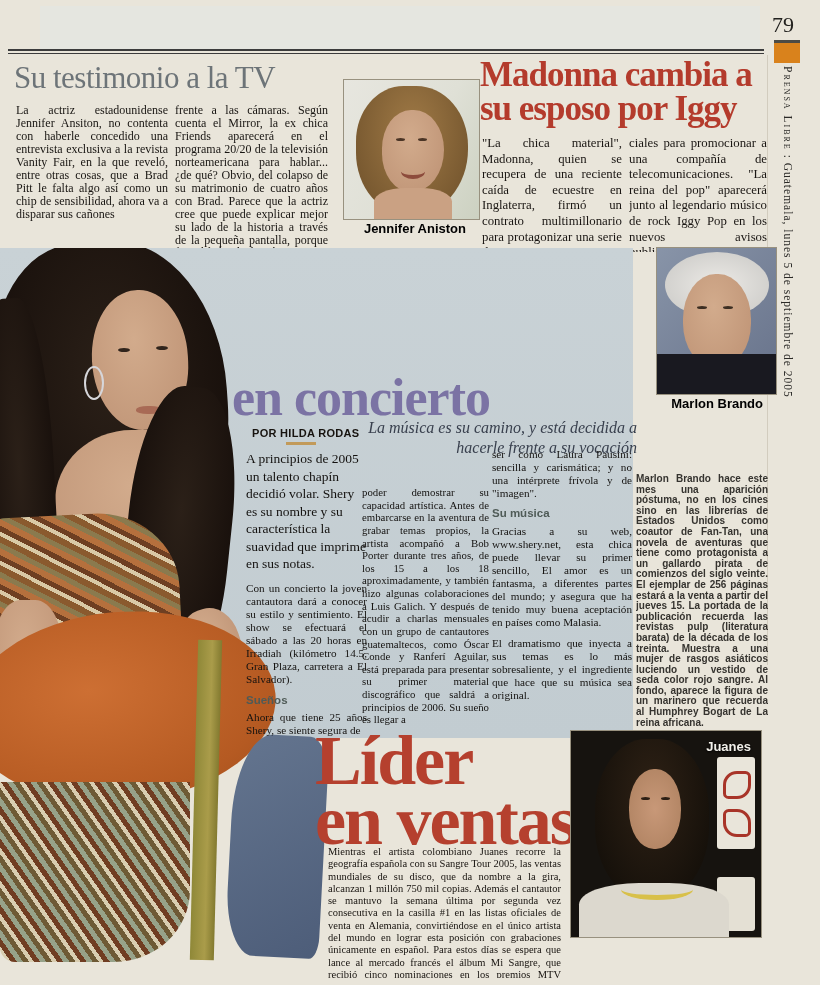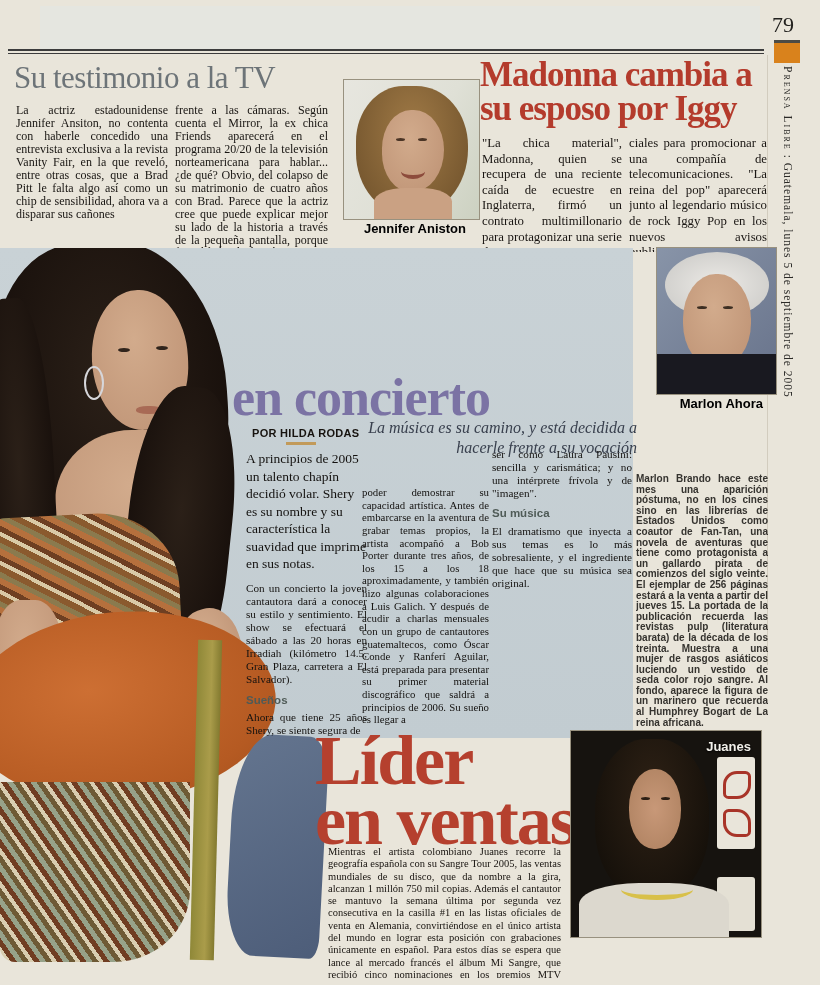--- a/index.html
+++ b/index.html
@@ -117,31 +117,32 @@
     <p class="jst">Con un concierto la joven cantautora dará a conocer su estilo y sentimiento. El show se efectuará el sábado a las 20 horas en Irradiah (kilómetro 14.5, Gran Plaza, carretera a El Salvador).</p>
     <div class="subhead">Sueños</div>
     <p class="jst">Ahora que tiene 25 años Shery, se siente segura de</p>
   </div>
 
   <div class="abs feat jst hidden-ov" style="left:362px;top:486px;width:127px;height:250px;z-index:3;font-size:10.8px;">poder demostrar su capacidad artística. Antes de embarcarse en la aventura de grabar temas propios, la artista acompañó a Bob Porter durante tres años, de los 15 a los 18 aproximadamente, y también hizo algunas colaboraciones a Luis Galich. Y después de acudir a charlas mensuales con un grupo de cantautores guatemaltecos, como Óscar Conde y Ranferí Aguilar, está preparada para presentar su primer material discográfico que saldrá a principios de 2006. Su sueño es llegar a</div>
 
   <div class="abs feat hidden-ov" style="left:492px;top:448px;width:140px;height:290px;z-index:3;">
     <p class="jst">ser como Laura Pausini: sencilla y carismática; y no una intérprete frívola y de "imagen".</p>
     <div class="subhead">Su música</div>
+    <p class="jst">Gracias a su web, www.shery.net, esta chica puede llevar su primer sencillo, El amor es un fantasma, a diferentes partes del mundo; y asegura que ha tenido muy buena aceptación en países como Malasia.</p>
     <p class="jst">El dramatismo que inyecta a sus temas es lo más sobresaliente, y el ingrediente que hace que su música sea original.</p>
   </div>
 
   <div class="abs photo brando-photo" style="left:644px;top:247px;width:119px;height:146px;">
     <div class="abs" style="left:8px;top:4px;width:104px;height:66px;border-radius:50%;background:radial-gradient(#eceae6,#cfcecb 80%);"></div>
     <div class="abs skin" style="left:26px;top:26px;width:68px;height:94px;border-radius:48%;"></div>
     <div class="abs" style="left:40px;top:58px;width:10px;height:3px;background:#3c2e22;border-radius:50%;"></div>
     <div class="abs" style="left:66px;top:58px;width:10px;height:3px;background:#3c2e22;border-radius:50%;"></div>
     <div class="abs" style="left:0;top:106px;width:120px;height:42px;background:#191920;"></div>
   </div>
-  <div class="abs caption" style="left:644px;top:396px;width:119px;text-align:right;">Marlon Ahora</div>
+  <div class="abs caption" style="left:644px;top:396px;width:119px;text-align:right;">Marlon Brando</div>
   <div class="abs brando-body hidden-ov" style="left:636px;top:474px;width:132px;height:262px;">Marlon Brando hace este mes una aparición póstuma, no en los cines sino en las librerías de Estados Unidos como coautor de Fan-Tan, una novela de aventuras que tiene como protagonista a un gallardo pirata de comienzos del siglo veinte. El ejemplar de 256 páginas estará a la venta a partir del jueves 15. La portada de la publicación recuerda las revistas pulp (literatura barata) de la década de los treinta. Muestra a una mujer de rasgos asiáticos luciendo un vestido de seda color rojo sangre. Al fondo, aparece la figura de un marinero que recuerda al Humphrey Bogart de La reina africana.</div>
 
   <div class="abs lider-headline" style="left:315px;top:726px;width:330px;z-index:3;">Líder</div>
   <div class="abs lider-headline" style="left:315px;top:786px;width:340px;z-index:3;">en ventas</div>
   <div class="abs jst hidden-ov" style="left:328px;top:846px;width:233px;height:132px;font-size:10.5px;line-height:1.17;color:#17130f;z-index:3;">Mientras el artista colombiano Juanes recorre la geografía española con su Sangre Tour 2005, las ventas mundiales de su disco, que da nombre a la gira, alcanzan 1 millón 750 mil copias. Además el cantautor se mantuvo la semana última por segunda vez consecutiva en la casilla #1 en las listas oficiales de venta en Alemania, convirtiéndose en el único artista del mundo en lograr esta posición con grabaciones únicamente en español. Para estos días se espera que lance al mercado francés el álbum Mi Sangre, que recibió cinco nominaciones en los premios MTV latinos 2005.</div>
 
   <div class="abs photo juanes-photo" style="left:558px;top:730px;width:190px;height:206px;z-index:3;">
     <div class="abs" style="left:146px;top:26px;width:38px;height:92px;background:#e9e5da;border-radius:3px;"></div>
     <div class="abs" style="left:152px;top:40px;width:22px;height:22px;border:3px solid #a83428;border-radius:50% 20% 50% 20%;"></div>
     <div class="abs" style="left:152px;top:78px;width:22px;height:22px;border:3px solid #a83428;border-radius:20% 50% 20% 50%;"></div>

